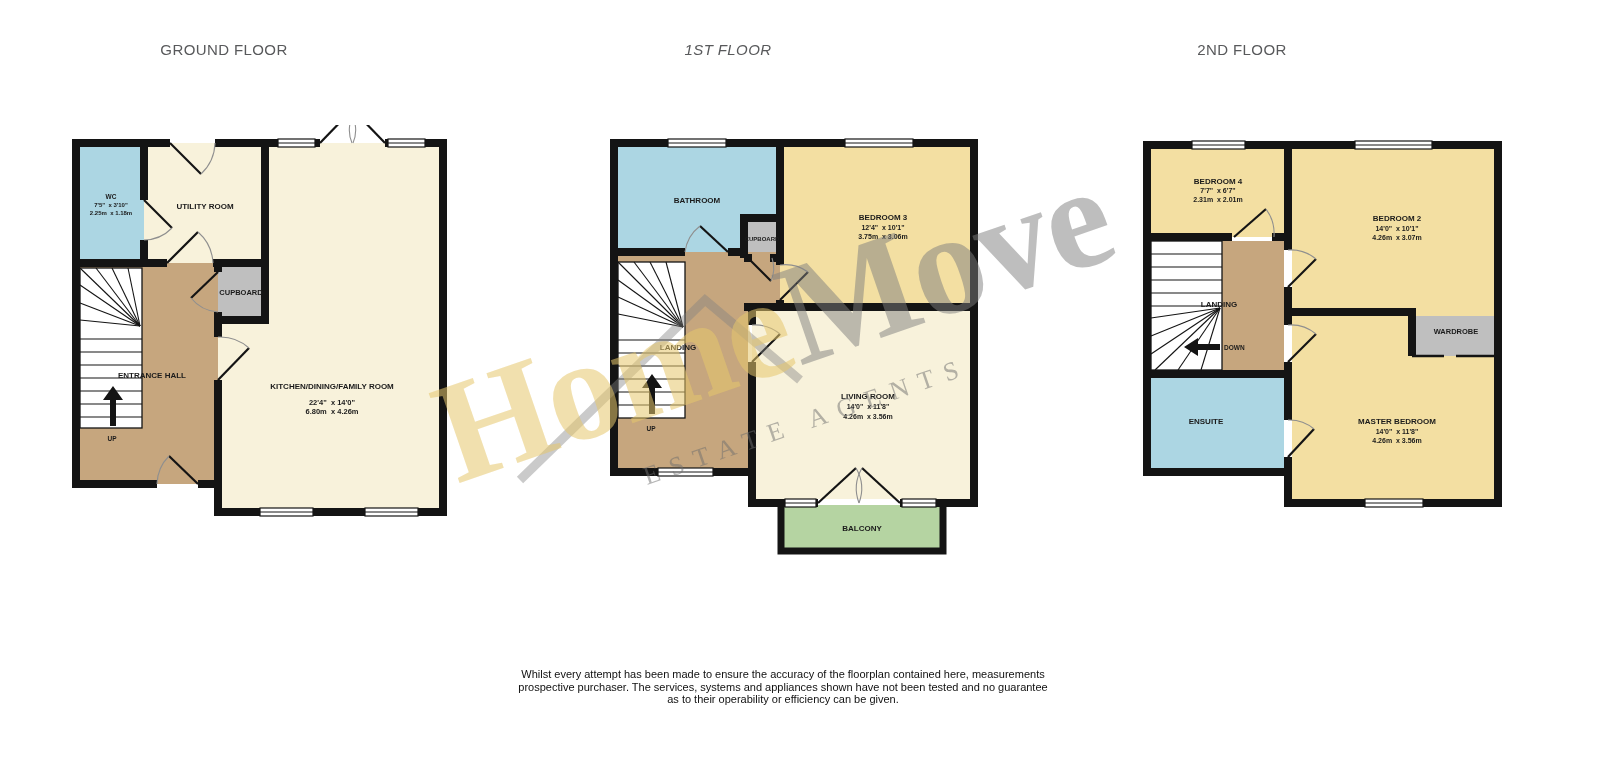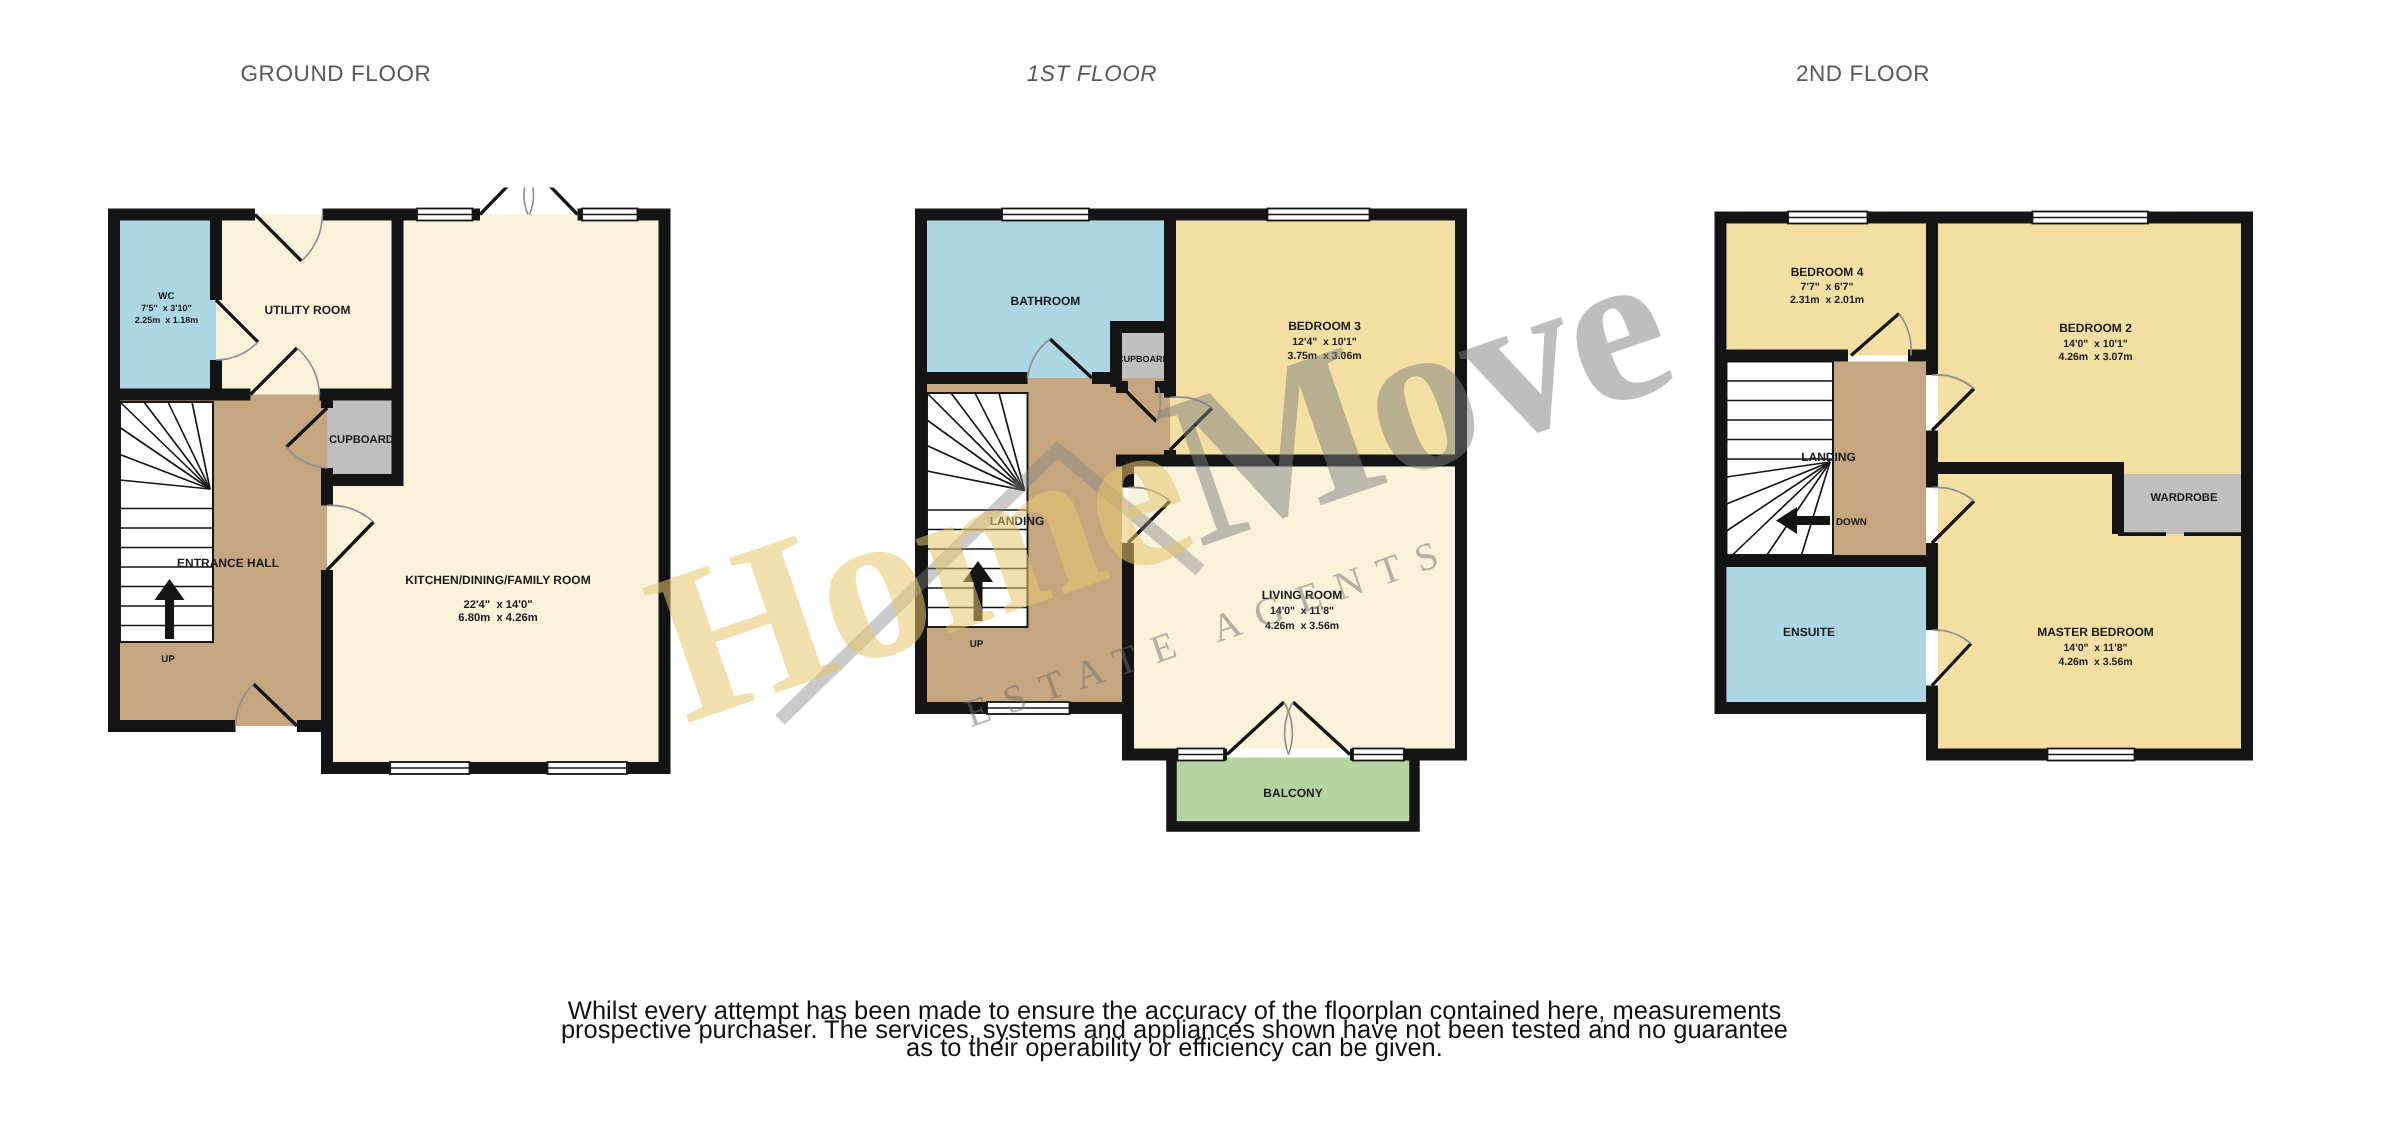--- a/index.html
+++ b/index.html
@@ -28,21 +28,21 @@
              display:flex;flex-direction:column;align-items:center;justify-content:center;}
   .wm-main{font-family:"Liberation Serif",serif;font-weight:700;font-size:145px;
            line-height:1;white-space:nowrap;letter-spacing:-2px;}
   .wm-home{color:rgba(230,199,108,0.55);}
   .wm-move{color:rgba(125,125,125,0.5);}
   .wm-tag{font-family:"Liberation Serif",serif;font-size:26px;letter-spacing:11px;
           color:rgba(110,110,110,0.5);margin-top:16px;white-space:nowrap;}
   .swoosh{position:absolute;left:0;top:0;pointer-events:none;z-index:4;}
   
   .disclaimer{position:absolute;left:283px;top:668px;width:1000px;text-align:center;
-              font-size:17px;line-height:12.7px;color:#101010;}
+              font-size:11px;line-height:12.7px;color:#101010;}
 </style>
 </head>
 <body>
 
 <div class="canvas">
 
   <div class="floor-title" style="left:224px;">GROUND FLOOR</div>
   <div class="floor-title" style="left:728px;font-style:italic;">1ST FLOOR</div>
   <div class="floor-title" style="left:1214px;margin-left:28px;">2ND FLOOR</div>
 

